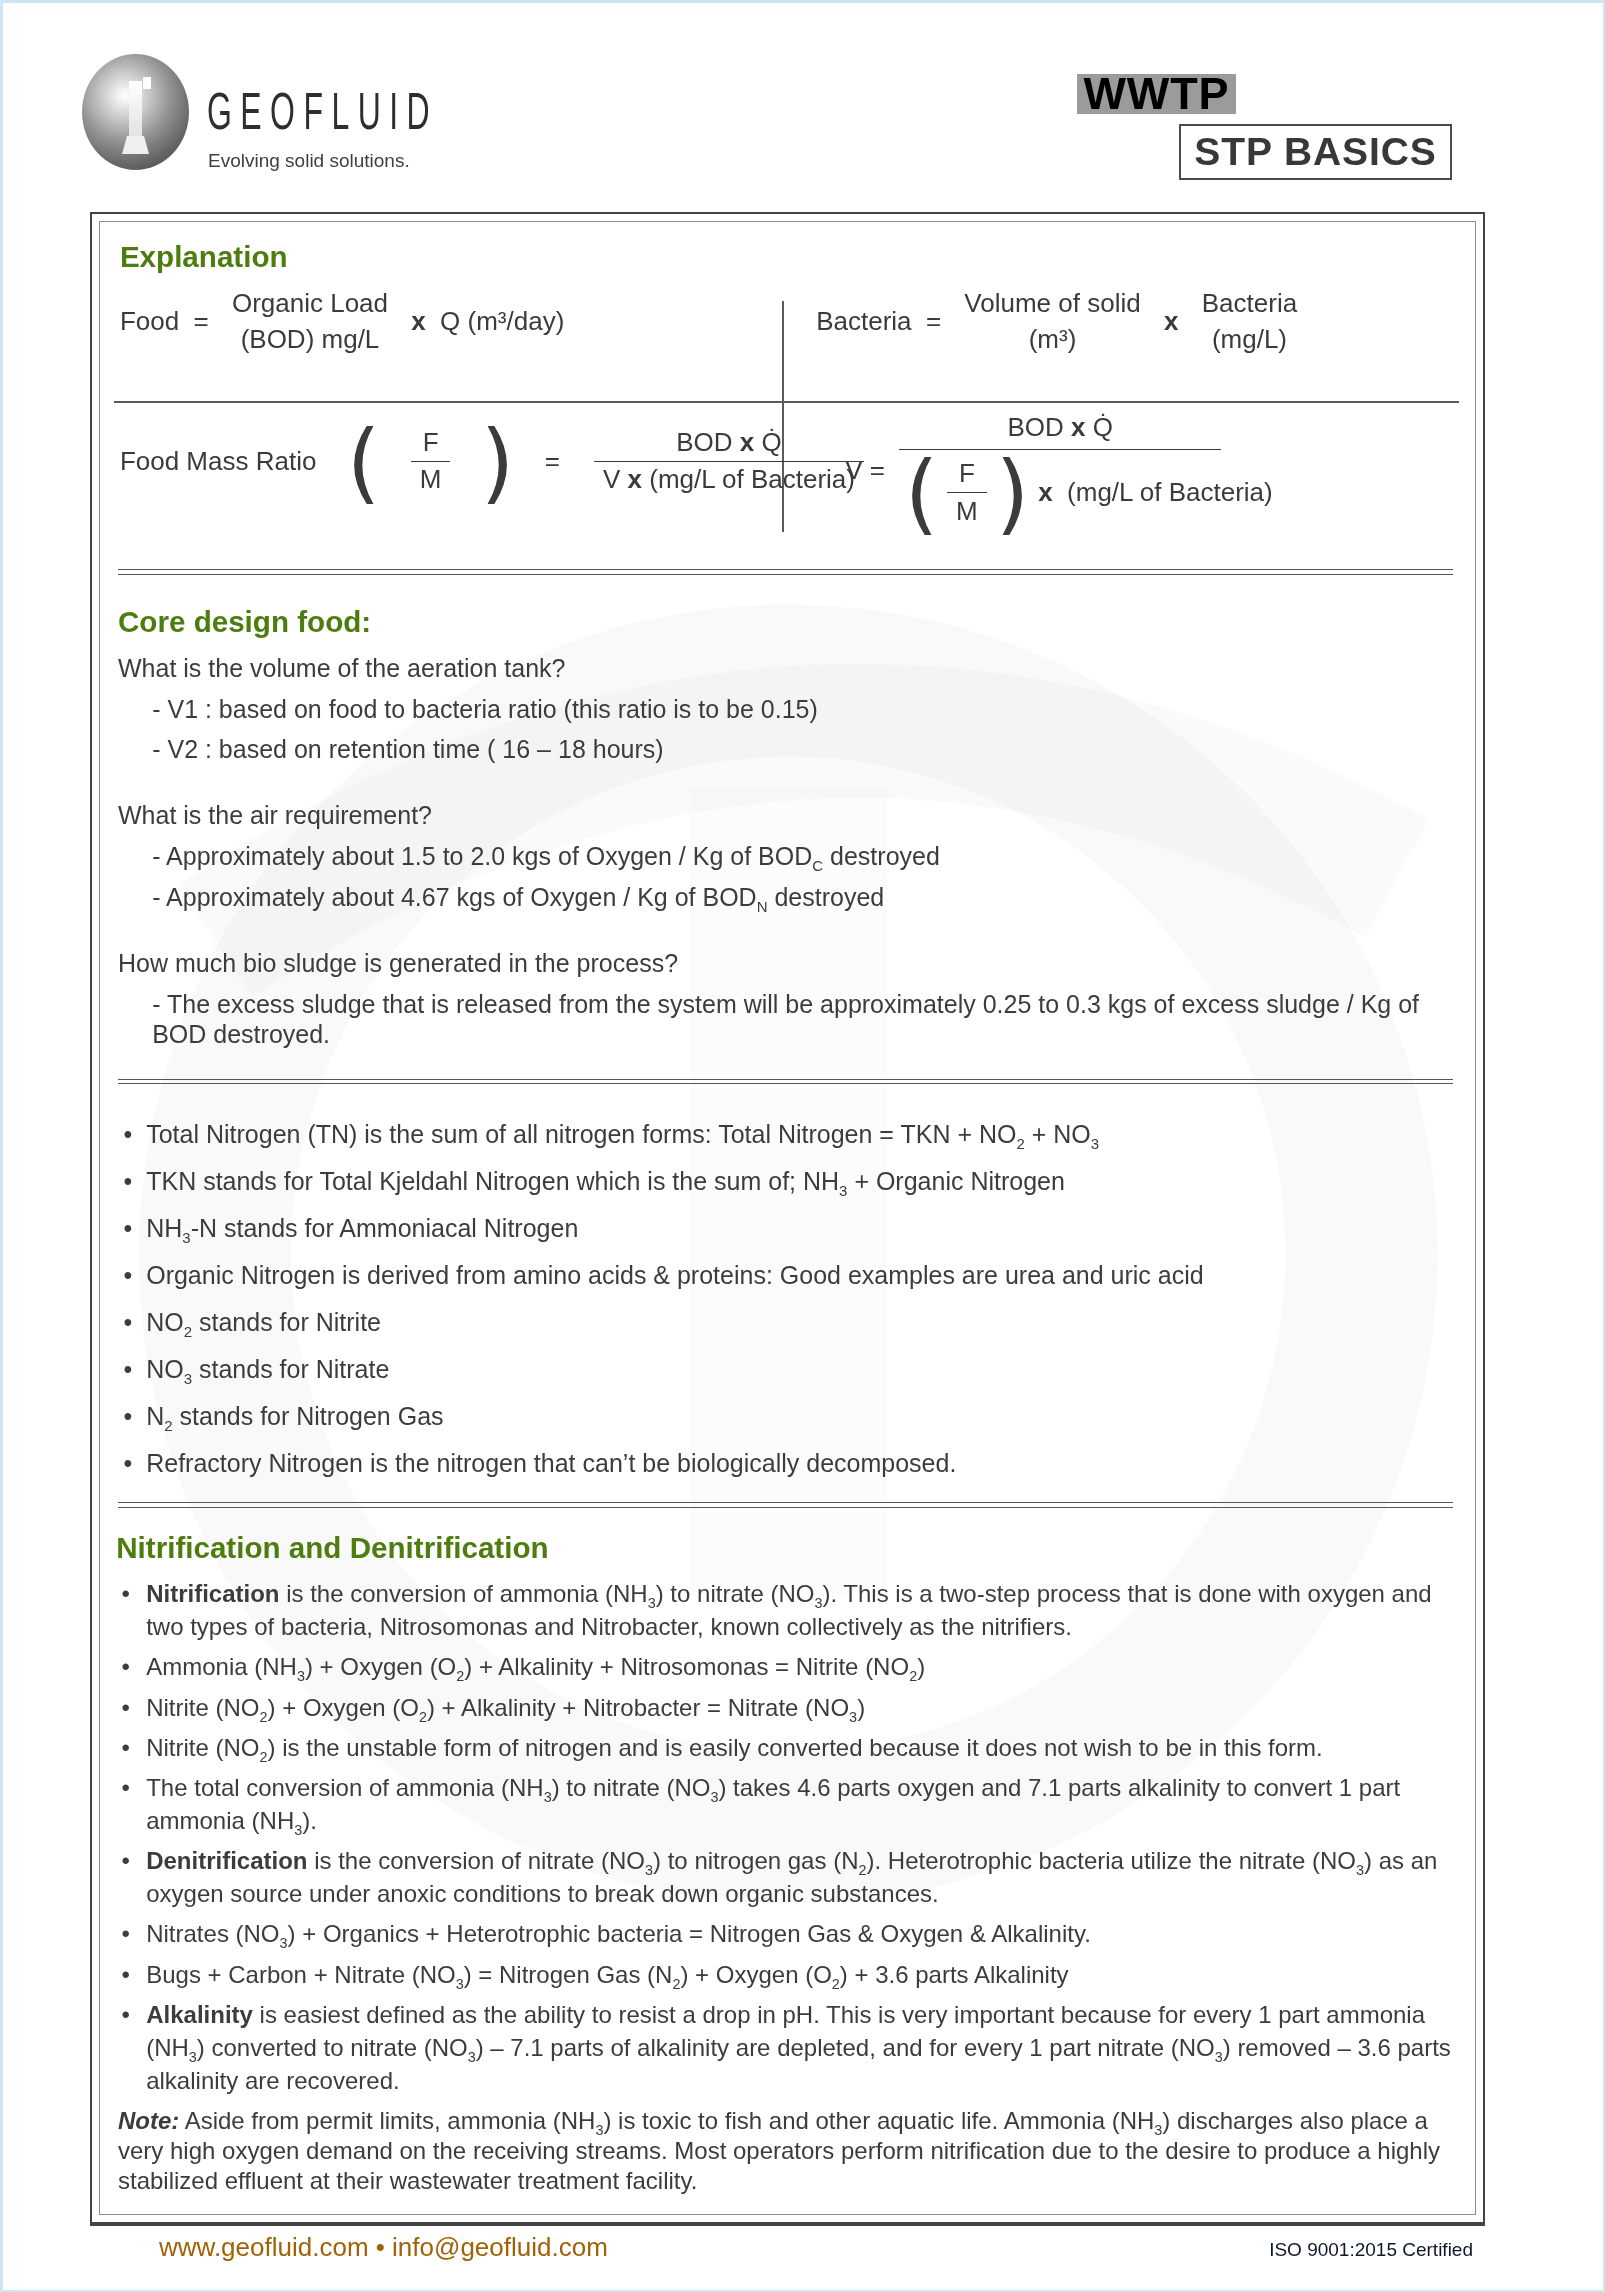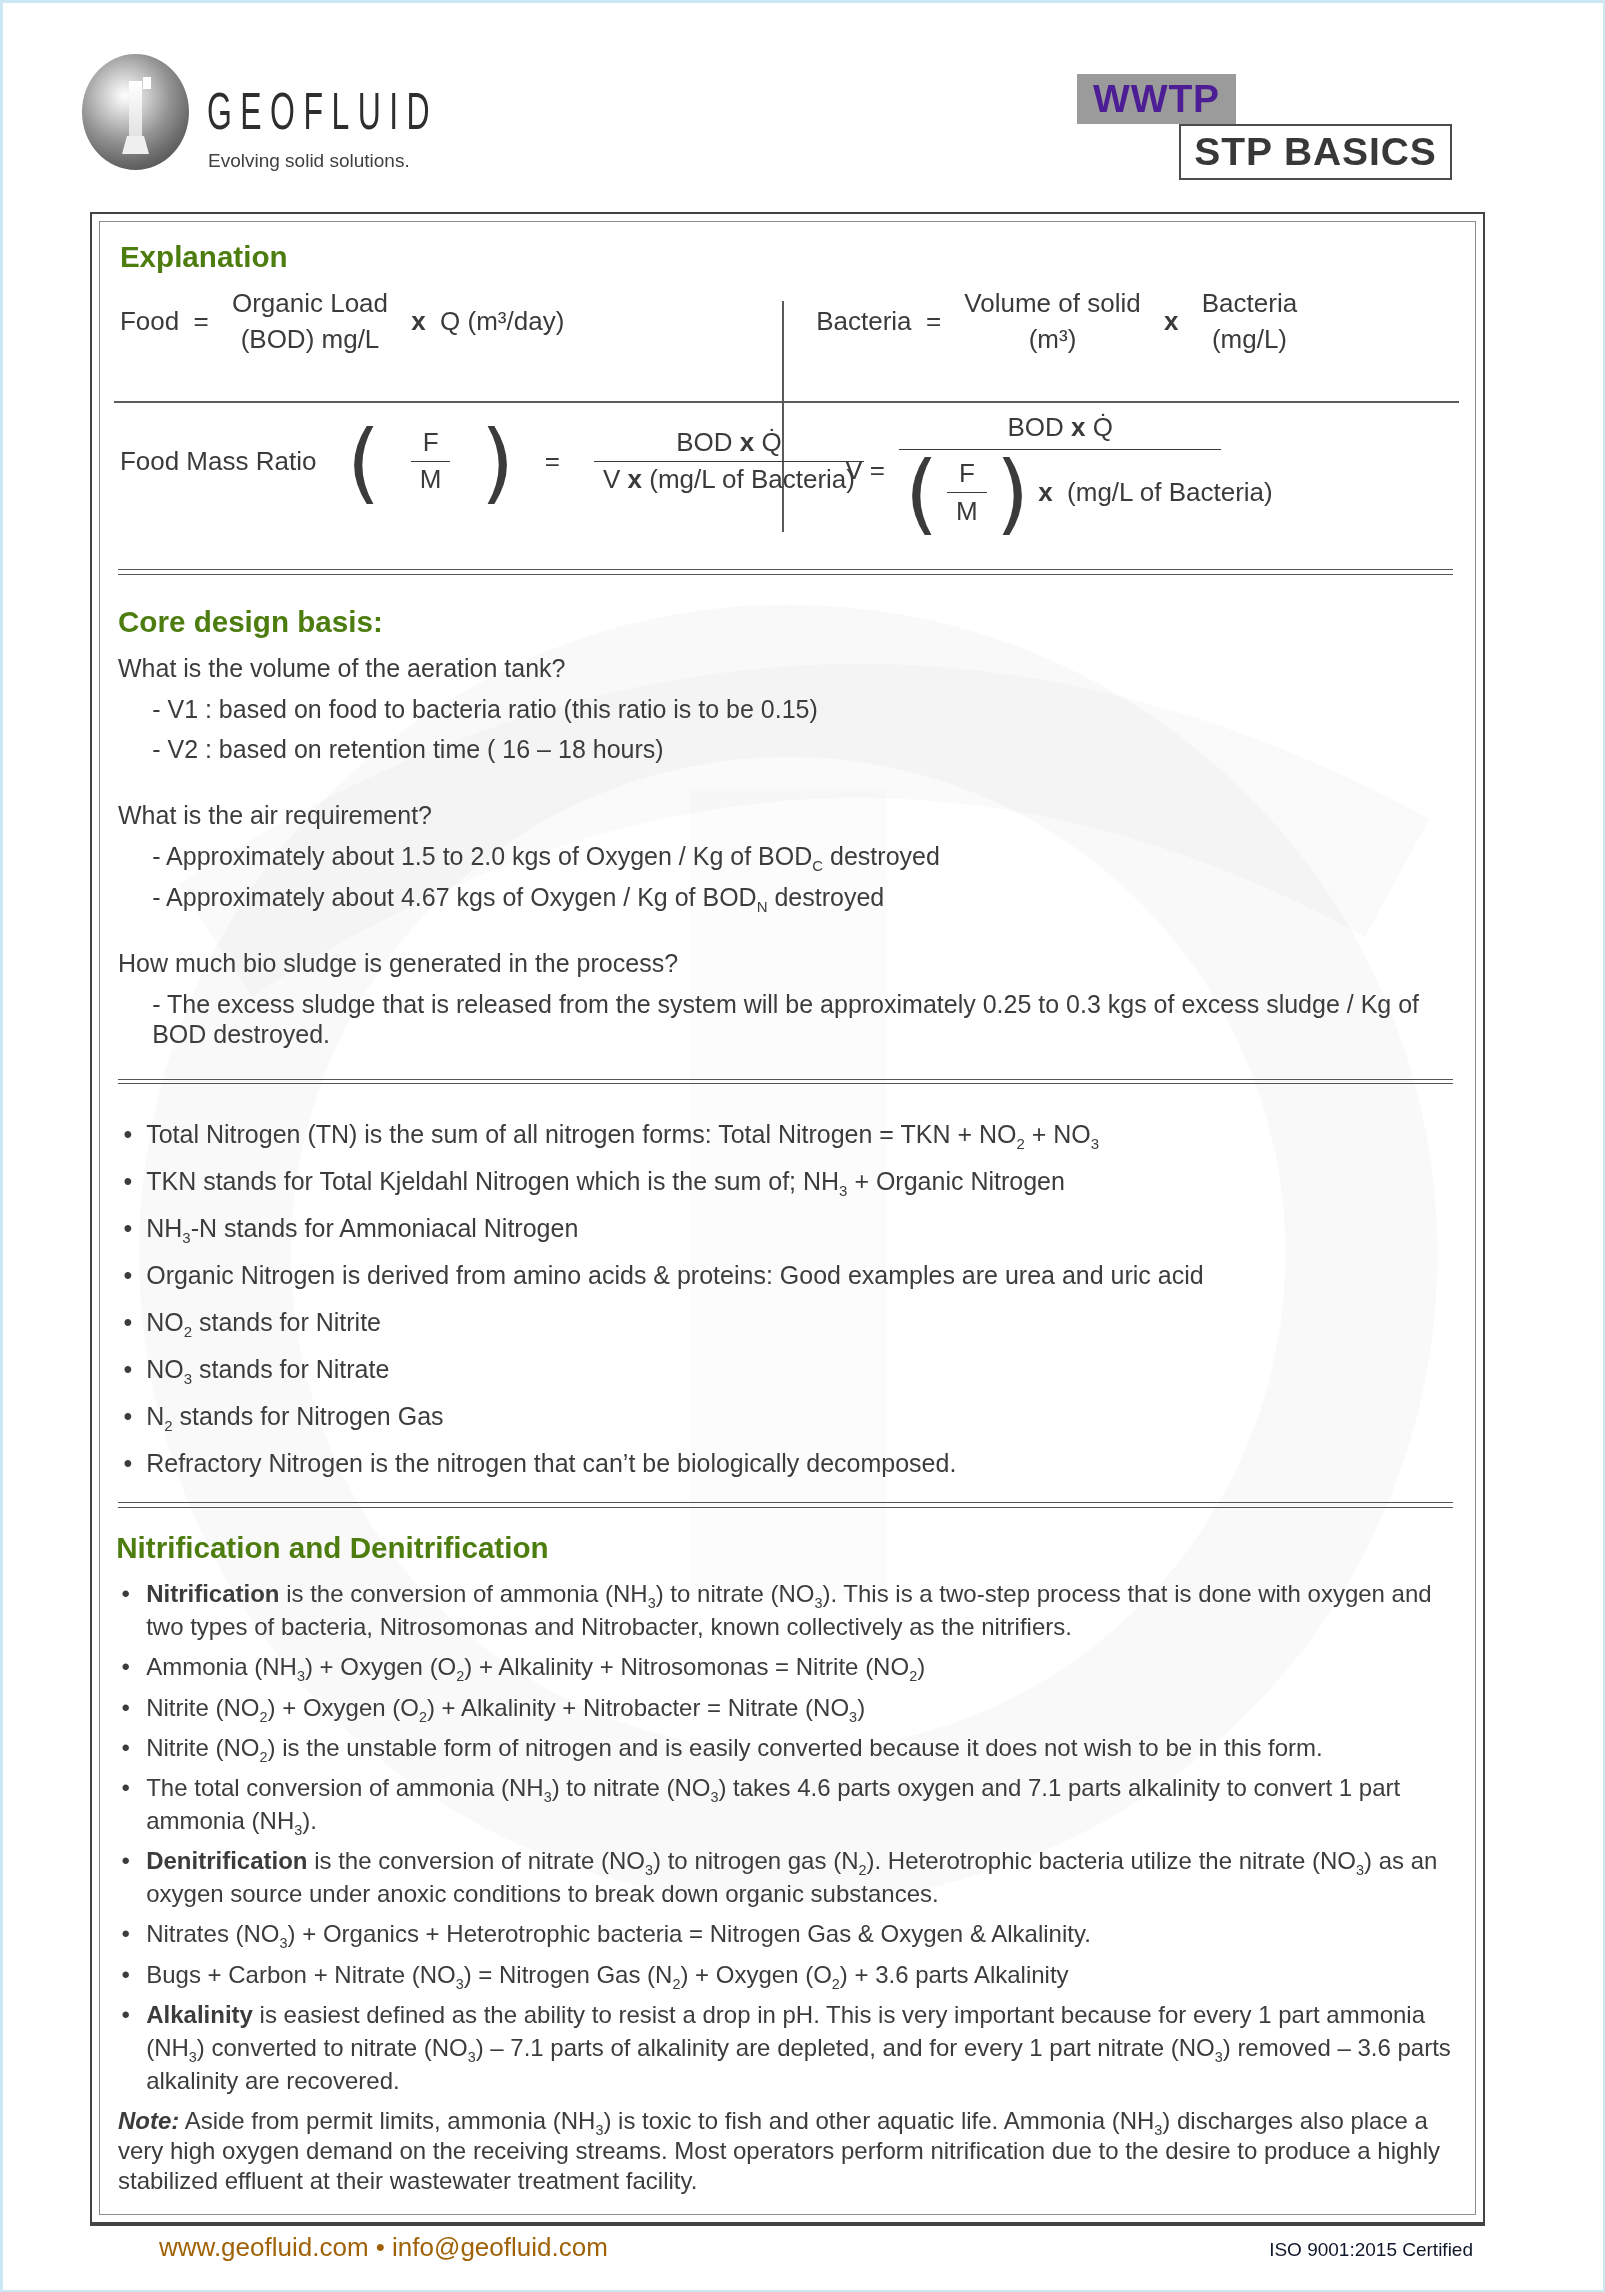--- a/index.html
+++ b/index.html
@@ -16,22 +16,22 @@
   .swoosh{position:absolute;left:-14.3px;top:-12.5px;width:134px;height:106px;border-radius:50%;
           border-top:11.6px solid #fff;border-left:3.6px solid transparent;transform:rotate(-18deg);}
   .pillar{position:absolute;left:47px;top:27px;width:13.4px;height:56px;background:linear-gradient(#ffffff,#e2e2e2);}
   .hook{position:absolute;left:61px;top:23px;width:8px;height:11.6px;background:#fff;}
   .pillar-base{position:absolute;left:40px;top:82px;width:17px;height:0;
           border-bottom:18px solid #efefef;border-left:5.4px solid transparent;border-right:5.4px solid transparent;}
   .brand{position:absolute;left:207px;top:82px;font-size:34px;letter-spacing:9px;color:#2e2e2e;
          transform:scale(.94,1.52);transform-origin:left top;font-weight:400;}
   .tagline{position:absolute;left:208px;top:150px;font-size:19px;color:#3f3f3f;}
 
-  .badge-wwtp{position:absolute;left:1077px;top:74px;width:159px;height:50px;background:#9b9b9b;
-         color:#4c1d95;font-weight:bold;font-size:39px;display:flex;align-items:center;justify-content:center;
+  .badge-wwtp{position:absolute;left:1077px;top:74px;width:159px;height:40px;background:#9b9b9b;
+         color:#000000;font-weight:bold;font-size:45px;display:flex;align-items:center;justify-content:center;
          letter-spacing:0.9px;z-index:3;}
   .badge-stp{position:absolute;left:1179px;top:124px;width:269px;height:52px;background:#fff;
          border:2.7px solid #4b4b4b;color:#383838;font-weight:bold;font-size:39px;display:flex;
          align-items:center;justify-content:center;letter-spacing:0.9px;z-index:2;}
 
   
   .box{position:absolute;left:90px;top:212px;width:1391px;height:2008px;border:2.7px solid #434343;
        border-bottom-width:4.5px;background:transparent;z-index:1;}
   .box-inner{position:absolute;inset:7.2px;border:1.8px solid #8c8c8c;}
 
@@ -168,21 +168,21 @@
             </span>
             <span class="paren">)</span>
             <span><b>x</b>&nbsp; (mg/L of Bacteria)</span>
           </span>
         </span>
       </div>
 
       <div class="lower">
         <div class="sep"></div>
 
-        <h2 class="h-section core-title">Core design basis:</h2>
+        <h2 class="h-section core-title">Core design food:</h2>
         <div class="q">What is the volume of the aeration tank?</div>
         <div class="dash">- V1 :  based on food to bacteria ratio  (this ratio is to be 0.15)</div>
         <div class="dash">- V2 :  based on retention time (  16 – 18 hours)</div>
         <div class="q gap">What is the air requirement?</div>
         <div class="dash">- Approximately about 1.5 to 2.0 kgs of Oxygen / Kg of BOD<sub>C</sub> destroyed</div>
         <div class="dash">- Approximately about 4.67 kgs of Oxygen / Kg of BOD<sub>N</sub> destroyed</div>
         <div class="q gap">How much bio sludge is generated in the process?</div>
         <div class="dash">- The excess sludge that is released from the system will be approximately 0.25 to 0.3 kgs of excess sludge / Kg of BOD destroyed.</div>
 
         <div class="sep sep2"></div>

